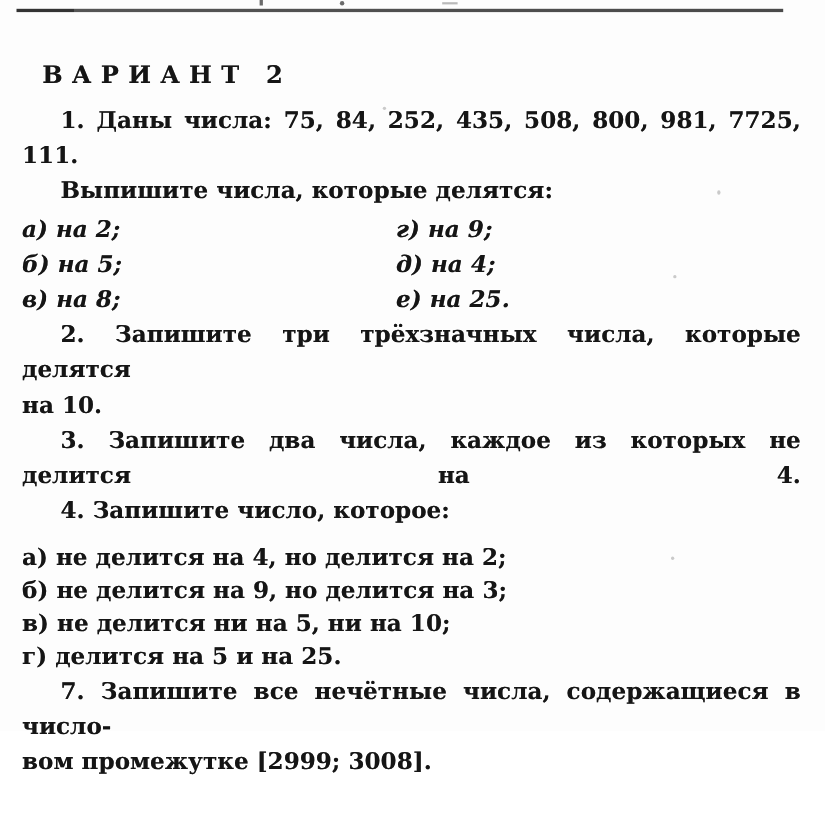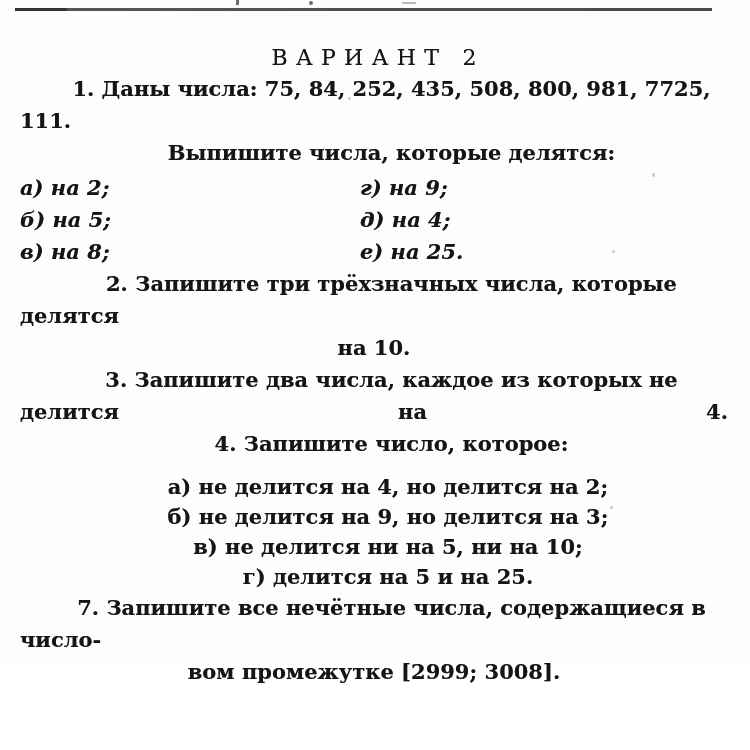--- a/index.html
+++ b/index.html
@@ -16,35 +16,35 @@
   .f1 { left:236px; top:0; width:3px; height:5px; }
   .f2 { left:309px; top:1px; width:4px; height:4px; border-radius:50%; }
   .f3 { left:402px; top:2px; width:14px; height:2px; opacity:.35; }
   
   .rule {
     position:absolute; left:15px; top:8px; width:697px; height:3px;
     background:linear-gradient(to right,#333 0,#333 52px,#555 52px,#4a4a4a 100%);
   }
   .content { padding:43px 22px 0 20px; }
   .title {
-    margin:0; font-size:22px; line-height:30px; font-weight:400;
-    text-align:center; letter-spacing:0.38em; text-indent:0.38em;
+    margin:10px; font-size:22px; line-height:30px; font-weight:700;
+    text-align:left; letter-spacing:0.38em; text-indent:0.38em;
   }
-  p.line { margin:0; font-size:21px; line-height:32px;text-align:center; }
+  p.line { margin:0; font-size:21px; line-height:32px; }
   .indent { text-indent:35px; }
   .jfull { text-align:justify; text-align-last:justify; }
   .m-p1l1 { margin-top:17px; }
   .m-p1l2 { margin-top:11px; }
   .optgrid { margin-top:3px; display:grid; grid-template-columns:340px 1fr;font-style:italic; }
   .optgrid .cell { font-size:21px; line-height:32px; }
   .m-p2 { margin-top:5px; }
   .m-p3 { margin-top:8px; }
   .m-p4 { margin-top:15px; }
   .list4 { margin-top:12px; }
-  .list4 p.line { line-height:30px;margin-left:28px; }
+  .list4 p.line { line-height:30px; }
   .m-p5 { margin-top:17px; }
   
   .speck { position:absolute; background:#6a6a6a; border-radius:50%; opacity:.35; }
   .s1 { left:348px; top:97px;  width:3px; height:3px; }
   .s2 { left:652px; top:173px; width:3px; height:4px; }
   .s3 { left:612px; top:250px; width:3px; height:3px; }
   .s4 { left:610px; top:506px; width:3px; height:3px; }
 </style>
 </head>
 <body>

